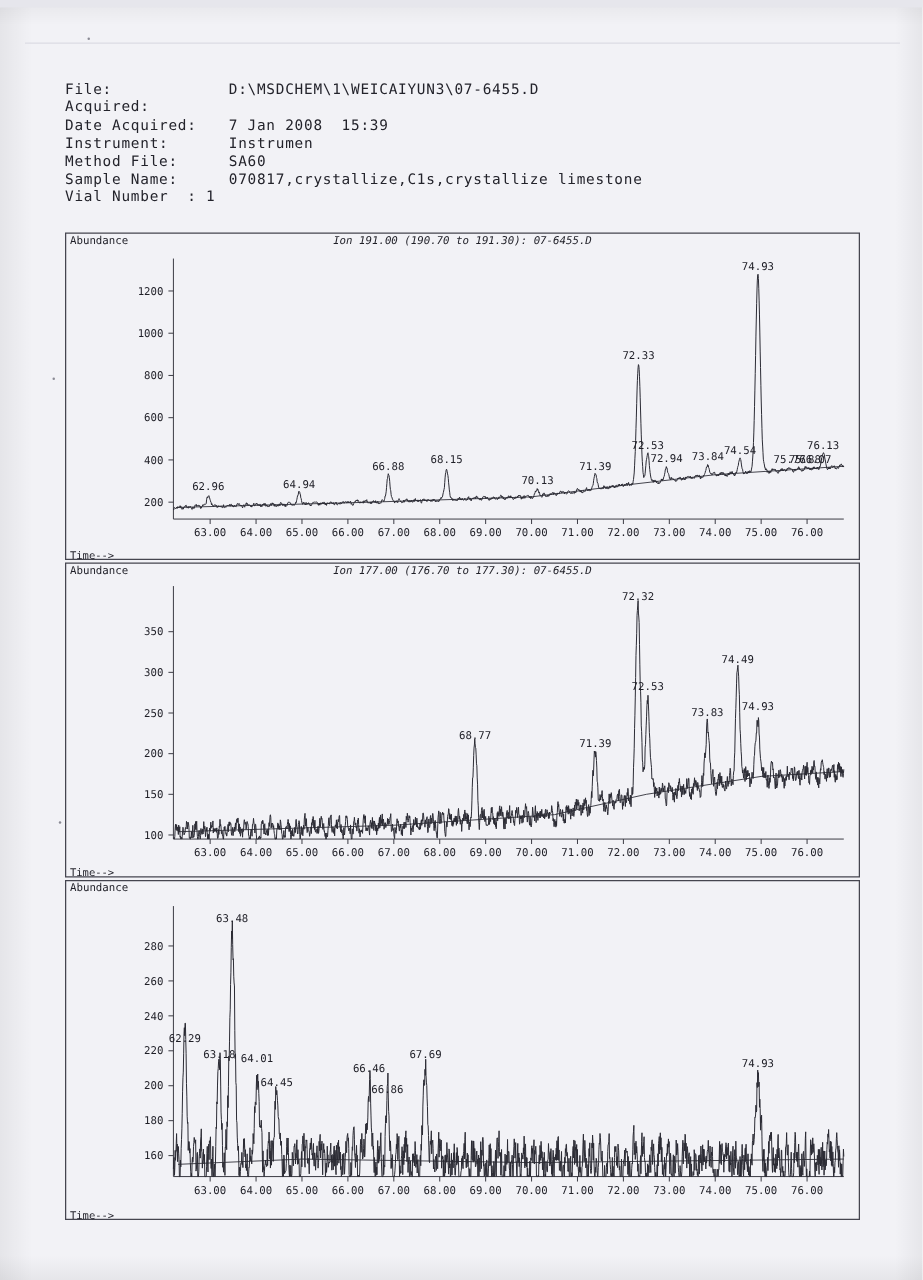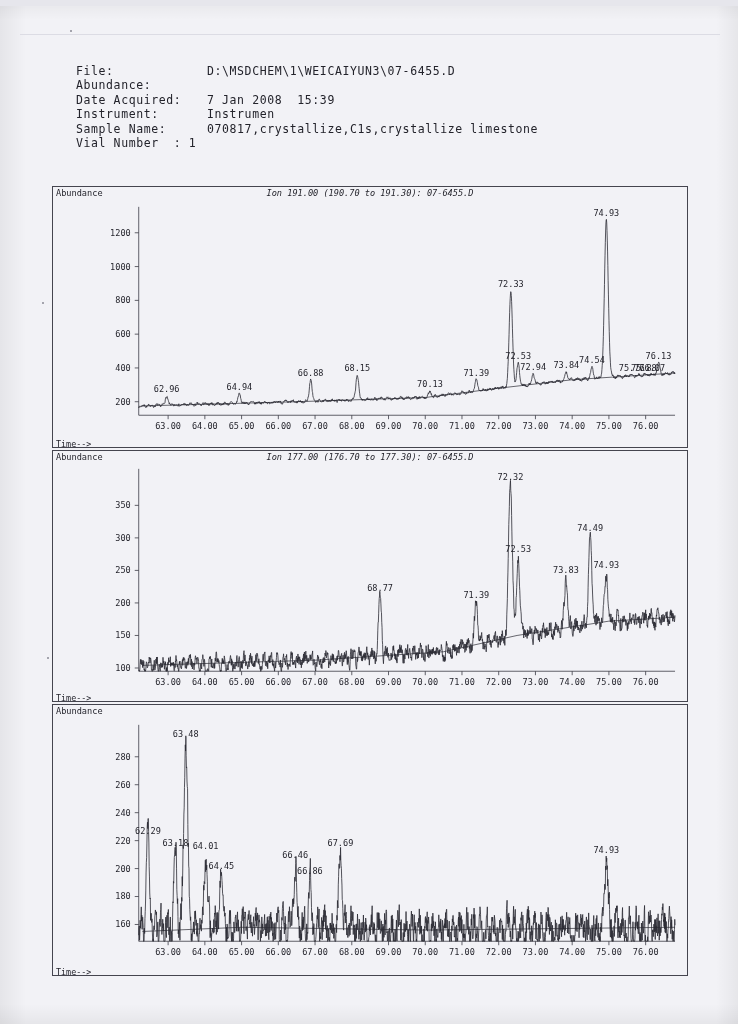--- a/index.html
+++ b/index.html
@@ -45,21 +45,20 @@
     top: 64px;
     width: 640px;
     font-size: 11.5px;
     line-height: 14.4px;
     color: #23232b;
     letter-spacing: 0.6px;
   }
   .hrow {
     display: flex;
     white-space: pre;
-    margin-left: 24px;
   }
   .hlabel { width: 131px; flex: 0 0 131px; }
   .hvalue { flex: 1 1 auto; }
 
   
   .panel {
     position: absolute;
     left: 52px;
     width: 636px;
     border: 1px solid #45454f;
@@ -142,30 +141,34 @@
   <div class="speck" style="left:47px;top:657px;"></div>
   <div class="speck" style="left:70px;top:30px;"></div>
 </div>
 
 <div class="header">
   <div class="hrow">
     <span class="hlabel">File:</span>
     <span class="hvalue">D:\MSDCHEM\1\WEICAIYUN3\07-6455.D</span>
   </div>
   <div class="hrow">
-    <span class="hlabel">Abundance:</span>
+    <span class="hlabel">Acquired:</span>
     <span class="hvalue"></span>
   </div>
   <div class="hrow">
     <span class="hlabel">Date Acquired:</span>
     <span class="hvalue">7 Jan 2008  15:39</span>
   </div>
   <div class="hrow">
     <span class="hlabel">Instrument:</span>
     <span class="hvalue">Instrumen</span>
+  </div>
+  <div class="hrow">
+    <span class="hlabel">Method File:</span>
+    <span class="hvalue">SA60</span>
   </div>
   <div class="hrow">
     <span class="hlabel">Sample Name:</span>
     <span class="hvalue">070817,crystallize,C1s,crystallize limestone</span>
   </div>
   <div class="hrow">
     <span class="hlabel">Vial Number  : 1</span>
     <span class="hvalue"></span>
   </div>
 </div>

